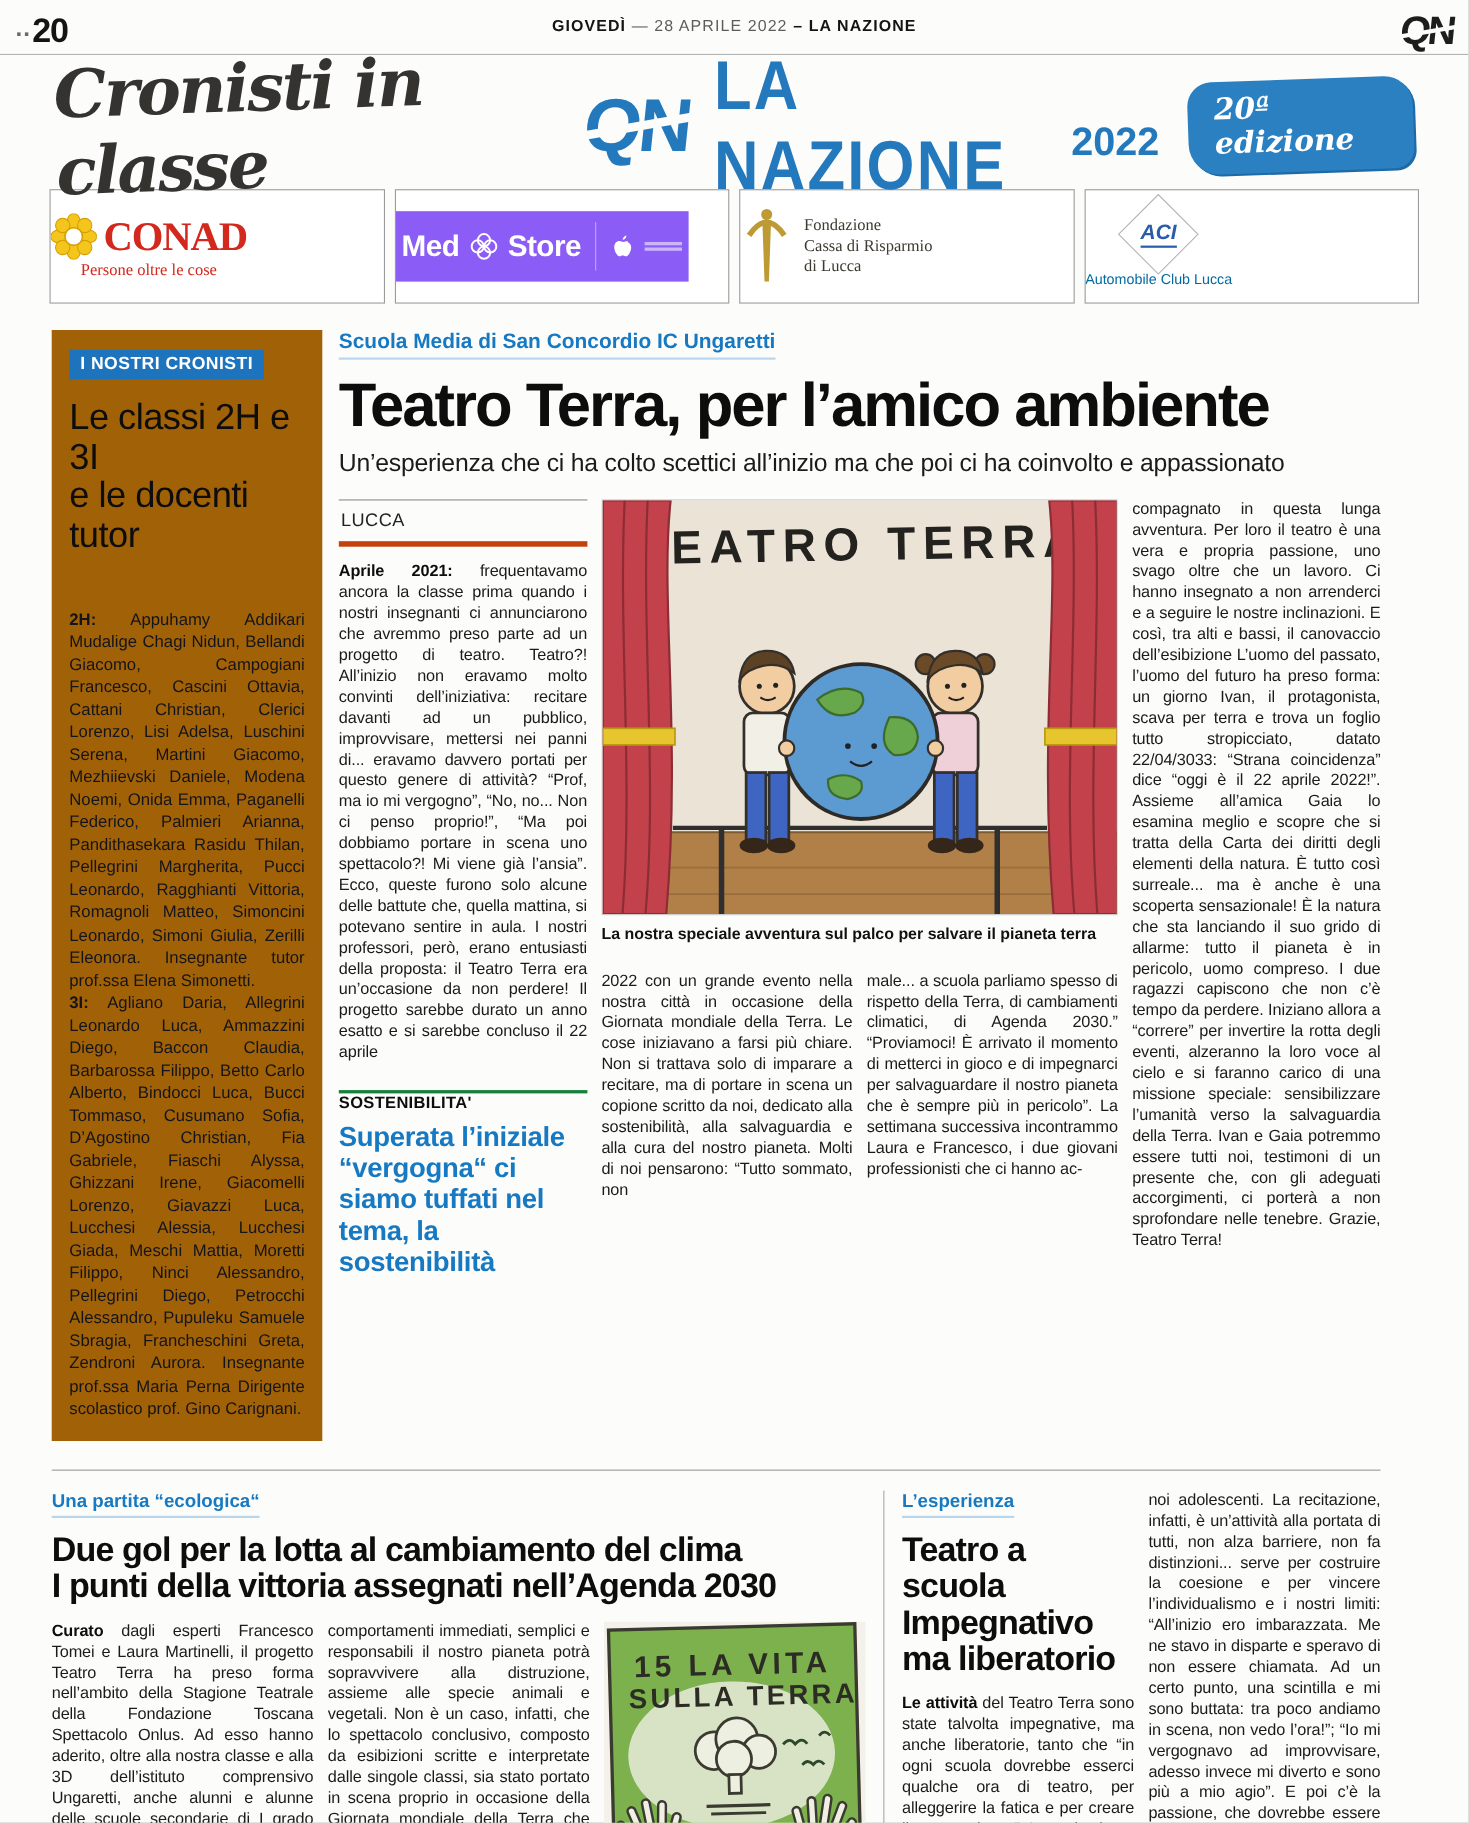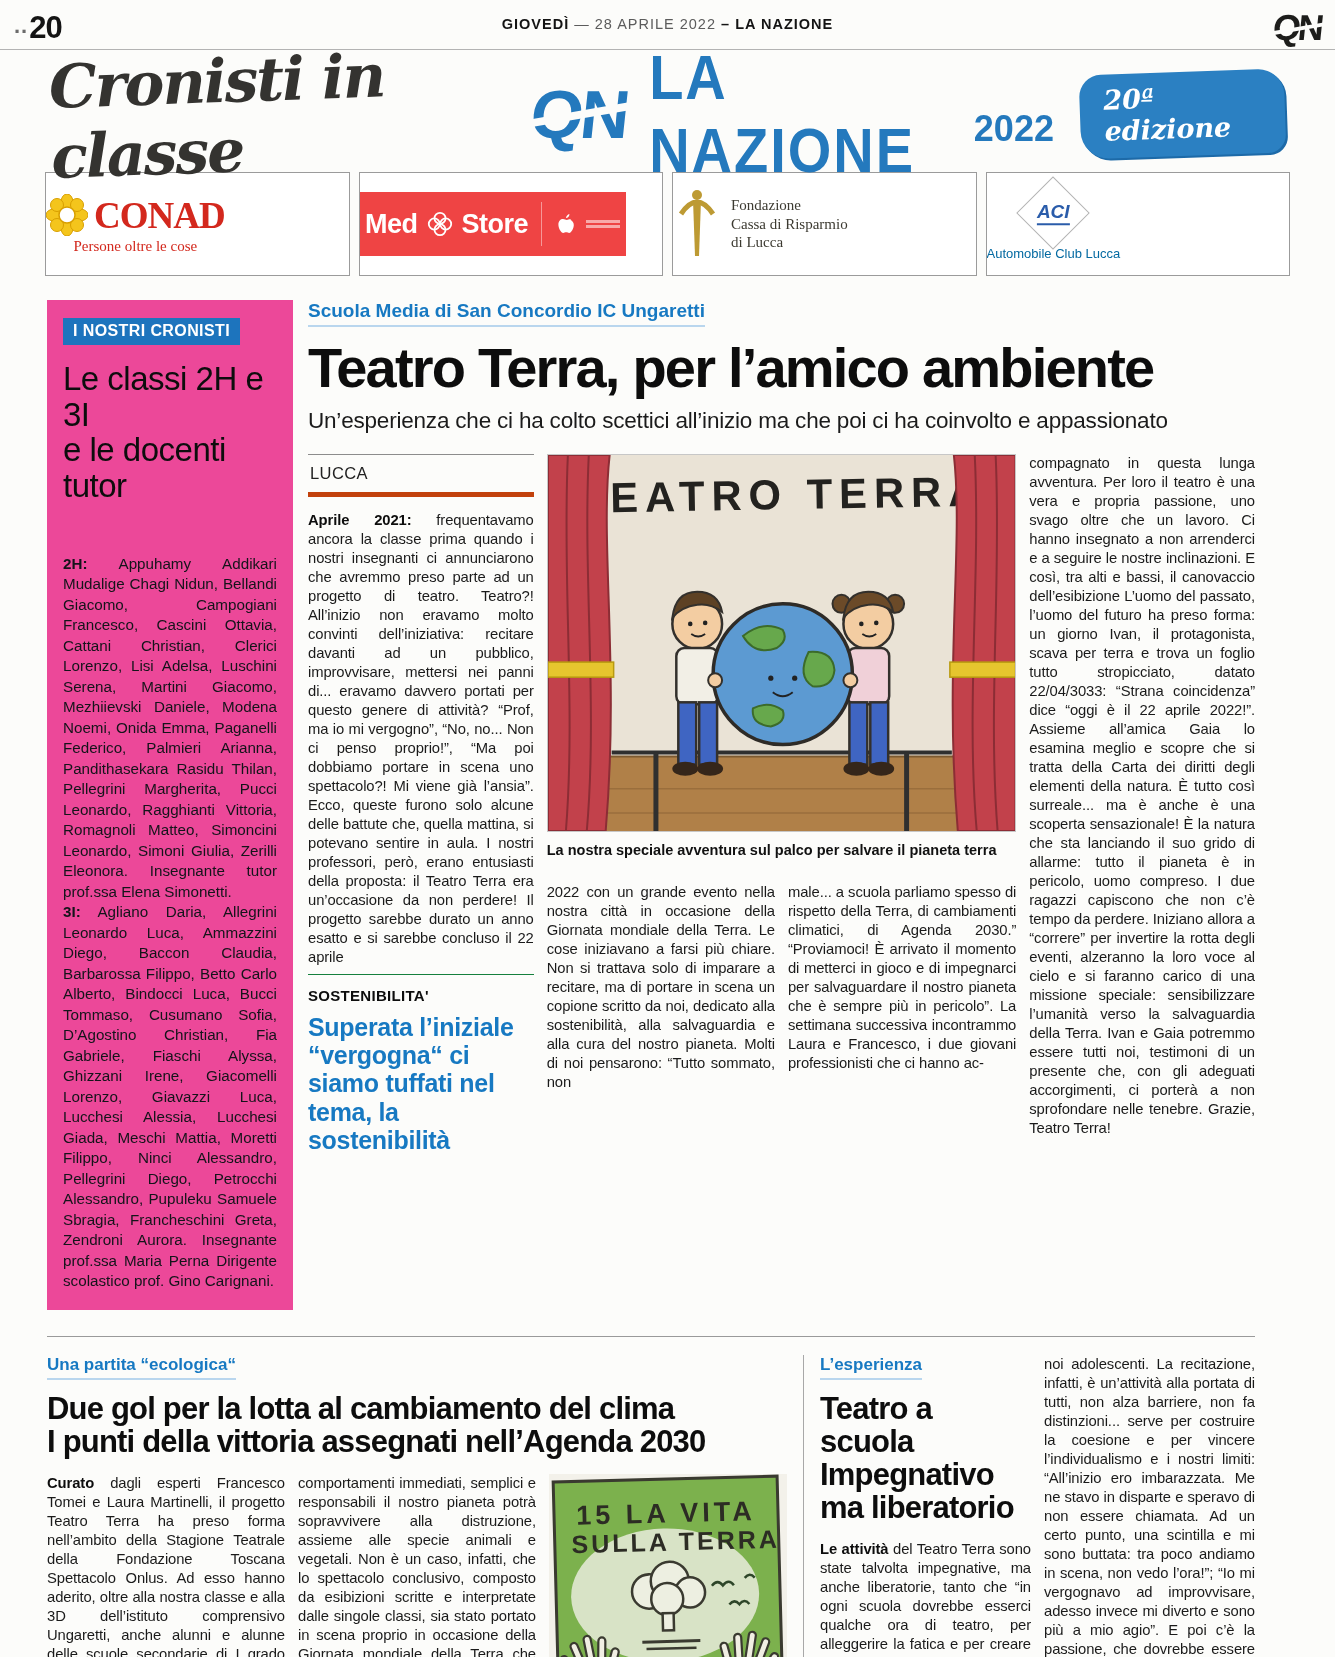--- a/index.html
+++ b/index.html
@@ -26,21 +26,21 @@
   .year{font-size:36px;font-weight:bold;color:#2479bd;align-self:flex-end;margin-bottom:10px}
   .edition{background:#2b80c2;color:#fff;font-family:"DejaVu Serif","Liberation Serif",serif;font-style:italic;font-weight:bold;font-size:27px;padding:10px 24px 12px;border-radius:22px 26px 18px 28px;transform:rotate(-2deg);margin-left:4px;box-shadow:2px 2px 0 #1d6aa8}
 
   
   .sponsors{display:flex;gap:9px;padding:0 45px;margin-bottom:24px}
   .sponsor{flex:1;height:104px;border:1px solid #9b9b9b;background:#fff;display:flex;align-items:center;overflow:hidden}
   .conad{display:flex;flex-direction:column;align-items:center;gap:1px}
   .conad-row{display:flex;align-items:center;gap:6px}
   .conad-word{font-family:"Liberation Serif",serif;font-size:37px;font-weight:bold;color:#d3281d;letter-spacing:-1px}
   .conad-tag{font-family:"Liberation Serif",serif;font-size:15px;color:#d3281d}
-  .medstore{width:88%;height:64px;background:#ef4444;color:#fff;display:flex;align-items:center;justify-content:center;gap:9px}
+  .medstore{width:88%;height:64px;background:#8b5cf6;color:#fff;display:flex;align-items:center;justify-content:center;gap:9px}
   .med-word{font-size:27px;font-weight:bold;letter-spacing:-0.5px}
   .ms-div{width:1px;height:70%;background:rgba(255,255,255,.45);margin:0 4px}
   .ms-lines{display:flex;flex-direction:column;gap:2px}
   .ms-lines i{display:block;width:34px;height:3px;background:rgba(255,255,255,.55)}
   .fond{display:flex;align-items:center;gap:10px}
   .fond-text{font-family:"Liberation Serif",serif;color:#3c3a31;font-size:15px;line-height:1.25}
   .aci{display:flex;flex-direction:column;align-items:center;gap:7px}
   .diamond{width:52px;height:52px;border:1px solid #b4b4b4;transform:rotate(45deg);display:flex;align-items:center;justify-content:center;background:#fff}
   .diamond span{transform:rotate(-45deg);color:#2a5caa;font-style:italic;font-weight:bold;font-size:19px;border-bottom:2px solid #2a5caa}
   .aci-name{font-size:13px;color:#0369a1}
@@ -51,29 +51,29 @@
   .kicker.small{font-size:17px}
   h1{font-size:56px;font-weight:bold;letter-spacing:-1.8px;line-height:.98;color:#0d0d0d;margin:4px 0 12px}
   .subhead{font-size:22.5px;letter-spacing:-.2px;color:#1b1b1b;margin-bottom:20px}
   h2{font-size:31px;font-weight:bold;letter-spacing:-.8px;line-height:1.07;color:#0d0d0d;margin:2px 0 16px}
   .body{font-size:14.8px;line-height:19px;text-align:justify;color:#1a1a1a;letter-spacing:-.1px;hyphens:auto}
   .body strong{font-weight:bold;color:#0d0d0d}
   .dateline{border-top:1px solid #8c8c8c;border-bottom:5px solid #c2410c;padding:9px 2px;font-size:16.5px;letter-spacing:.4px;color:#222;margin-bottom:14px}
 
   
   .main-grid{display:grid;grid-template-columns:246px 1fr;column-gap:15px;padding:0 80px 0 47px}
-  .cronisti{background:#ec4899;padding:18px 16px;height:100%}
+  .cronisti{background:#a16207;padding:18px 16px;height:100%}
   .badge{display:inline-block;background:#1d74bd;color:#fff;font-weight:bold;font-size:16px;padding:4px 10px 5px;letter-spacing:.4px}
   .cron-title{font-size:33px;font-weight:normal;line-height:1.08;letter-spacing:-.5px;margin:16px 0 50px;color:#0d0d0d}
   .cron-body{font-size:15.2px;line-height:20.5px;text-align:justify;color:#14141a;hyphens:auto}
   .cols4{display:grid;grid-template-columns:1fr 2.08fr 1fr;column-gap:13px}
   .photo{border:1px solid #c7c7c7;display:block;width:100%;height:378px}
   figcaption{font-weight:bold;font-size:14.5px;line-height:1.25;margin-top:9px;color:#111}
   .mid-cols{display:grid;grid-template-columns:1fr 1fr;column-gap:13px;margin-top:24px}
-  .sost-box{margin-top:7px;border-top:1px solid #15803d;padding-top:12px}
+  .sost-box{margin-top:24px;border-top:3px solid #15803d;padding-top:0}
   .sost-label{font-weight:bold;font-size:15px;letter-spacing:.3px;color:#0d0d0d}
   .sost-quote{color:#1779c2;font-weight:bold;font-size:25px;line-height:1.13;letter-spacing:-.3px;margin-top:9px}
 
   
   .rule{border:none;border-top:1px solid #9a9a9a;margin:26px 80px 18px 47px}
   .bottom-grid{display:grid;grid-template-columns:1fr 452px;column-gap:16px;padding:0 80px 0 47px;align-items:start}
   .cols3{display:grid;grid-template-columns:repeat(3,1fr);column-gap:13px;align-items:start}
   .b-right{border-left:1px solid #a8a8a8;padding-left:16px;display:grid;grid-template-columns:1fr 1fr;column-gap:13px;align-items:start}
   .greenfig{display:block;width:100%;height:232px;margin-bottom:14px}
 </style>

